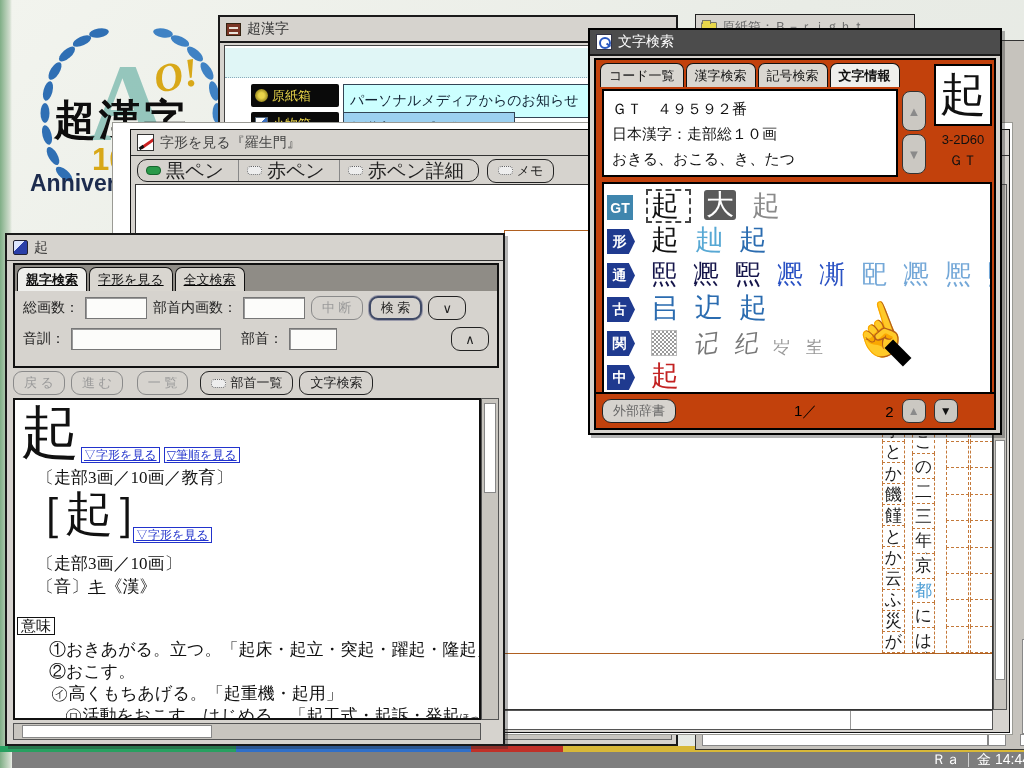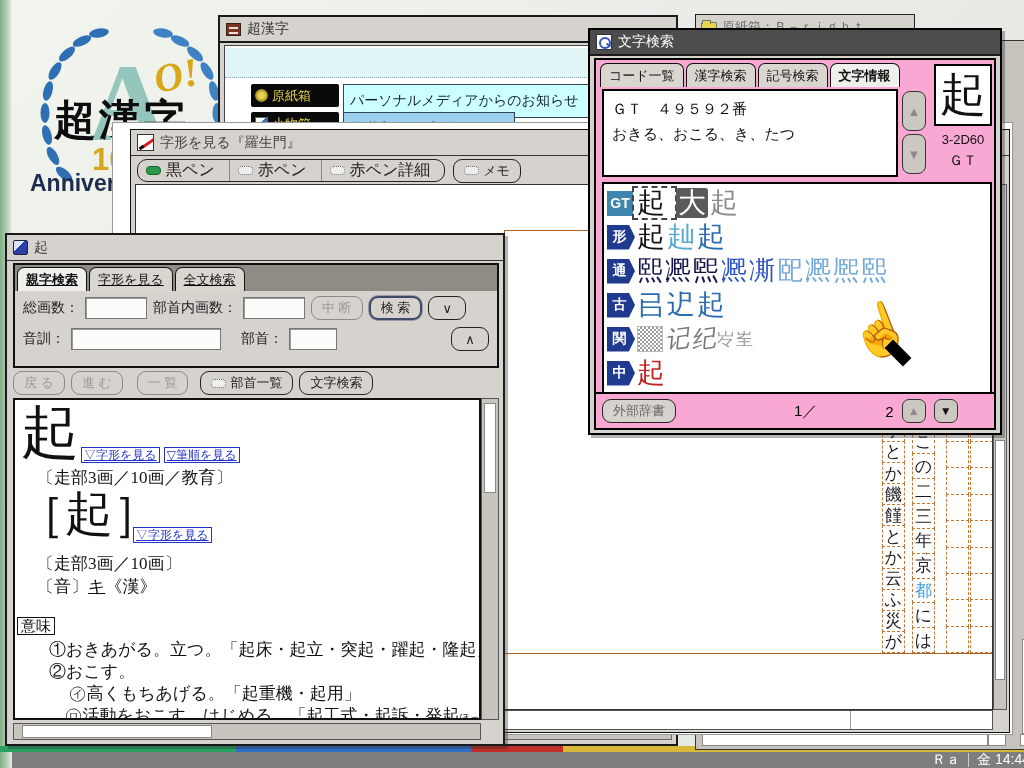--- a/index.html
+++ b/index.html
@@ -65,21 +65,21 @@
 
   
   #sampleframe { position:absolute; left:112px; top:122px; width:901px; height:613px; background:#fff; border:1px solid #9a9a94; }
   #sample { position:absolute; left:130px; top:129px; width:880px; height:604px; background:#d6d3ce; border:1px solid #111; }
   #sample .titlebar { border-bottom:1px solid #333; color:#444; }
   .redpen-ico { width:17px; height:17px; background:#fff; border:1px solid #333; position:relative; overflow:hidden; }
   .redpen-ico:before { content:""; position:absolute; left:2px; top:7px; width:16px; height:3px; background:#c22; transform:rotate(-35deg); }
   .redpen-ico:after { content:""; position:absolute; left:1px; top:11px; width:5px; height:3px; background:#111; transform:rotate(-35deg); }
   #sample .tabrow { position:absolute; left:4px; top:27px; height:27px; display:flex; align-items:center; gap:8px; padding-left:2px; }
   .pengroup { display:flex; align-items:center; border:1px solid #222; border-radius:10px; background:#d6d3ce; height:23px; overflow:hidden; }
-  .penbtn { display:flex; align-items:center; gap:5px; font-size:16px; color:#222; padding:0 14px 0 8px; height:23px;text-align:center; }
+  .penbtn { display:flex; align-items:center; gap:5px; font-size:19px; color:#222; padding:0 14px 0 8px; height:23px;text-align:center; }
   .penbtn + .penbtn { border-left:1px solid #888; }
   .pen-ico { width:15px; height:9px; border:1px dotted #666; border-radius:4px; background:#eee; }
   .pen-ico.green { background:#2a9a4a; border:1px solid #17672e; }
   #sample .content { position:absolute; left:4px; top:54px; width:858px; height:526px; background:#fff; border:1px solid #333; overflow:hidden; }
   #sample .vscroll { position:absolute; right:2px; top:54px; width:14px; height:526px; background:#c8c5bf; border:1px solid #555; }
   #sample .vthumb { position:absolute; left:1px; top:255px; width:10px; height:240px; background:#fff; border:1px solid #888; }
   #sample .hscroll { position:absolute; left:4px; bottom:2px; height:20px; width:858px; background:#fff; border:1px solid #555; }
   #sample .hdiv { position:absolute; top:0; bottom:0; width:1px; background:#999; left:714px; }
 
   
@@ -112,32 +112,32 @@
   .dlink { color:#2233cc; border:1px solid #2233cc; text-decoration:underline; font-size:12px; padding:0 2px; background:#fff; }
   .ulined { text-decoration:underline; }
   .imibox { border:1px solid #111; padding:0 3px; font-size:15px; }
   .ruby { font-size:10px; }
 
   
   #charsearch { left:588px; top:28px; width:414px; height:407px; border:2px solid #000; }
   .mag-ico { width:16px; height:16px; background:#fff; border:1px solid #334; position:relative; }
   .mag-ico:before { content:""; position:absolute; left:2px; top:2px; width:8px; height:8px; border:2px solid #2a58c0; border-radius:50%; }
   .mag-ico:after { content:""; position:absolute; left:9px; top:9px; width:5px; height:2px; background:#2a58c0; transform:rotate(40deg); }
-  #charsearch .inner { position:absolute; left:4px; top:28px; width:402px; height:372px; border:2px solid #000; background:#f9a8d4; }
+  #charsearch .inner { position:absolute; left:4px; top:28px; width:402px; height:372px; border:2px solid #000; background:#c2410c; }
   #charsearch .tabrow { position:absolute; left:4px; top:3px; display:flex; gap:2px; }
   #charsearch .infopanel { position:absolute; left:6px; top:29px; width:296px; height:88px; background:#fff; border:2px solid #000;
     font-family:"Liberation Serif",serif; font-size:15px; color:#111; padding:6px 8px; line-height:25px; }
   .arrbtn { position:absolute; left:306px; width:24px; height:40px; background:#cbc8c2; border:1.5px solid #333; border-radius:8px;
     display:flex; align-items:center; justify-content:center; color:#8a8a8a; font-size:13px; }
   #charsearch .preview { position:absolute; left:338px; top:4px; width:58px; height:62px; background:#fff; border:2px solid #000;
     display:flex; align-items:center; justify-content:center; font-family:"Liberation Serif",serif; font-size:46px; color:#111; }
   #charsearch .pcode  { position:absolute; left:334px; top:72px; width:66px; text-align:center; font-size:13px; color:#111; }
   #charsearch .pcodel { position:absolute; left:334px; top:92px; width:66px; text-align:center; font-size:14px; color:#111; font-family:"Liberation Serif",serif; }
   #charsearch .list { position:absolute; left:6px; top:122px; width:390px; height:212px; background:#fff; border:2px solid #000; overflow:hidden; padding:2px 0 0 3px; }
-  .crow { height:34px; display:flex; align-items:center; gap:2px; }
+  .crow { height:34px; display:flex; align-items:flex-end; gap:16px; }
   .badge { min-width:28px; height:25px; background:#1f3a8f; color:#fff; font-size:14px; font-weight:bold;
     display:inline-flex; align-items:center; justify-content:center; padding:0 6px 0 3px;
     clip-path:polygon(0 0, 78% 0, 100% 50%, 78% 100%, 0 100%); font-family:"Liberation Serif",serif; }
   .badge-gt { background:#3f86ae; clip-path:none; min-width:26px; padding:0 2px; font-family:"Liberation Sans",sans-serif; }
   .cglyph { font-family:"Liberation Serif",serif; font-size:28px; line-height:1; }
   .gsel { outline:2px dashed #444; outline-offset:1px; padding:0 9px 0 2px; }
   .ginv { background:#5a5a5a; border-radius:3px; padding:1px 2px; }
   .gcur { font-style:italic; transform:rotate(-8deg); font-size:24px; }
   .gsm { font-size:17px; }
   .dither { width:26px; height:26px; display:inline-block;
@@ -482,21 +482,21 @@
       </div>
       <div class="dline" style="left:22px; top:152px;">〔走部3画／10画〕</div>
       <div class="dline" style="left:22px; top:175px;">
         <span>〔音〕</span><span class="ulined">キ</span><span>《漢》</span>
       </div>
       <div class="dline" style="left:2px; top:216px;">
         <span class="imibox">意味</span>
       </div>
       <div class="dline" style="left:34px; top:238px;">①おきあがる。立つ。「起床・起立・突起・躍起・隆起」</div>
       <div class="dline" style="left:34px; top:260px;">②おこす。</div>
-      <div class="dline" style="left:54px; top:282px;">㋑高くもちあげる。「起重機・起用」</div>
+      <div class="dline" style="left:36px; top:282px;">㋑高くもちあげる。「起重機・起用」</div>
       <div class="dline" style="left:50px; top:304px;">
         <span>㋺活動をおこす。はじめる。「起工式・起訴・発起</span><span class="ruby">ほっき</span>
       </div>
       <div class="dline" style="left:66px; top:318px;">想起」</div>
     </div>
     <div class="cvscroll">
       <div class="cvthumb"></div>
     </div>
     <div class="chscroll">
       <div class="chthumb"></div>
@@ -510,20 +510,21 @@
     </div>
     <div class="inner">
       <div class="tabrow">
         <span class="tab">コード一覧</span>
         <span class="tab">漢字検索</span>
         <span class="tab">記号検索</span>
         <span class="tab active">文字情報</span>
       </div>
       <div class="infopanel">
         <div>ＧＴ　４９５９２番</div>
+        <div>日本漢字：走部総１０画</div>
         <div>おきる、おこる、き、たつ</div>
       </div>
       <div class="arrbtn" style="top:31px;">▲</div>
       <div class="arrbtn" style="top:74px;">▼</div>
       <div class="preview">起</div>
       <div class="pcode">3-2D60</div>
       <div class="pcodel">ＧＴ</div>
       <div class="list">
         <div id="char-rows">
             <div class="crow">

